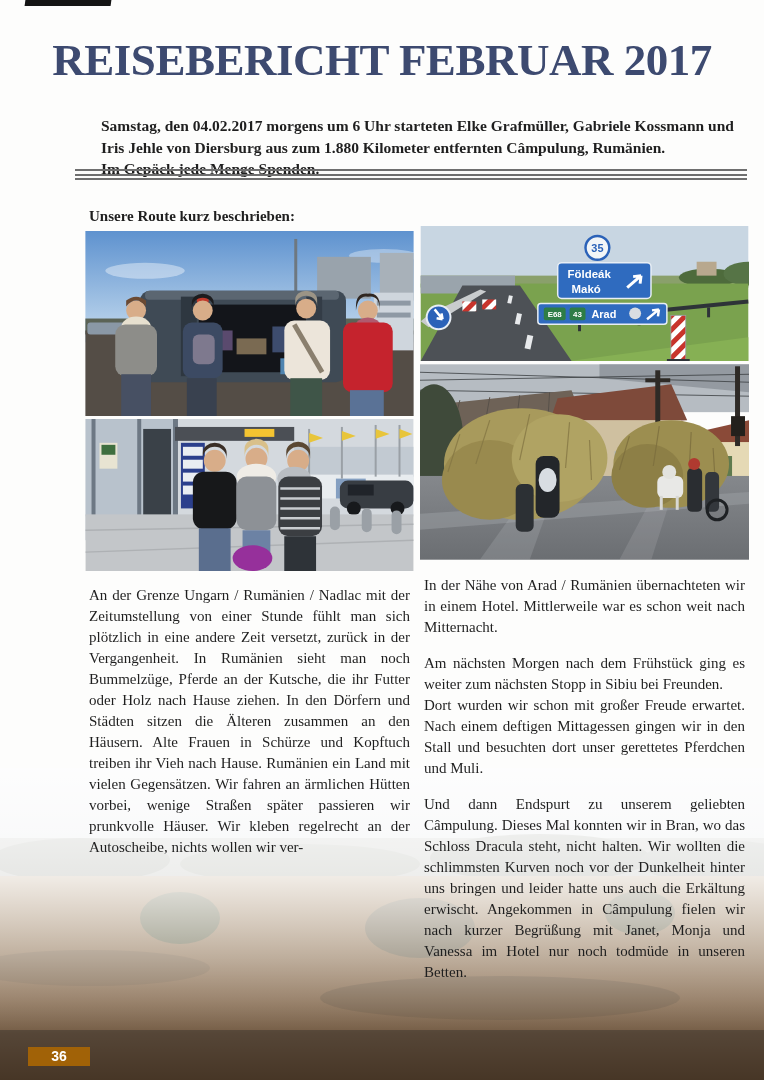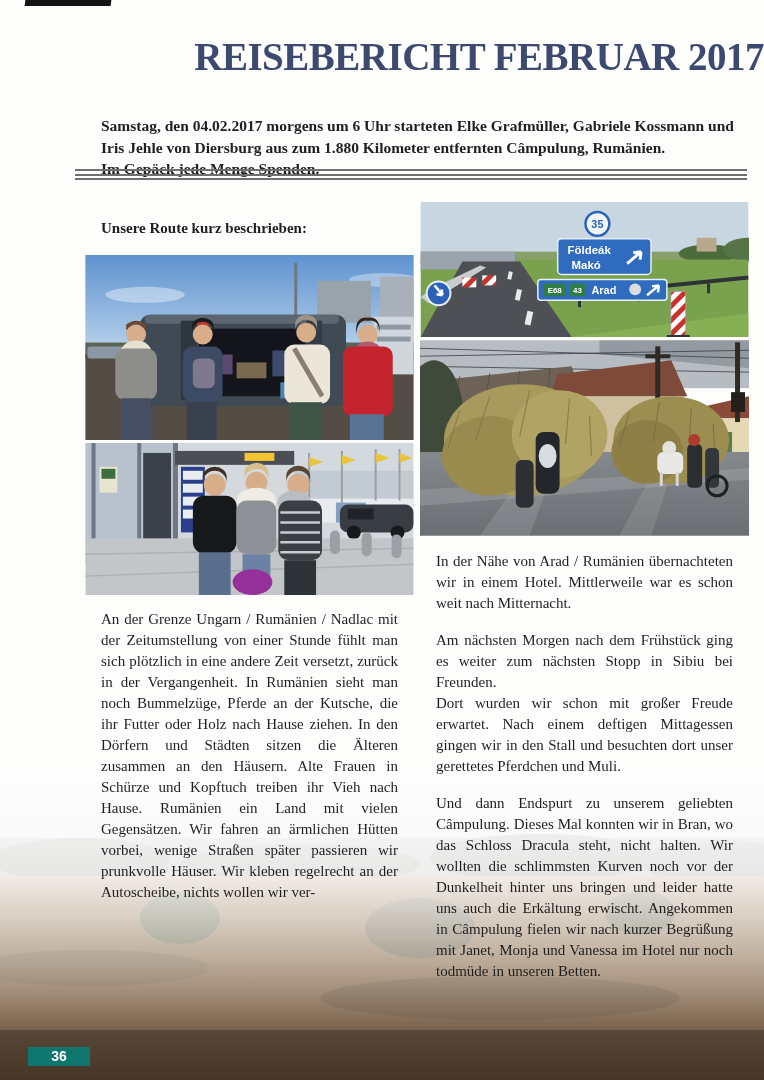--- a/index.html
+++ b/index.html
@@ -1,40 +1,40 @@
 <!DOCTYPE html>
 <html><head>
 <meta charset="utf-8">
 <style>
   html,body{margin:0;padding:0;background:#ffffff;}
   .page{position:relative;width:764px;height:1080px;background:#fdfdfc;overflow:hidden;
         font-family:"Liberation Serif", serif;color:#1f1f1f;}
   .scan-mark{position:absolute;left:25px;top:0;width:86px;height:6px;background:#141414;transform:skewX(-8deg);}
-  .title{position:absolute;left:0;top:34px;width:100%;margin:0;text-align:right;
-         font-size:39px;font-weight:bold;letter-spacing:-0.5px;color:#3d4a70;z-index:2;}
+  .title{position:absolute;left:0;top:34px;width:100%;margin:0;text-align:center;
+         font-size:45px;font-weight:bold;letter-spacing:-0.5px;color:#3d4a70;z-index:2;}
   .intro{position:absolute;left:85px;top:99px;width:658px;margin:16px;font-size:15.5px;font-weight:bold;
          line-height:21.5px;white-space:pre-line;z-index:2;}
   .divider{position:absolute;left:75px;top:169px;width:672px;height:11px;z-index:2;
            background:linear-gradient(#6f6f6f 0 2px,transparent 2px 4.5px,#6f6f6f 4.5px 6.5px,transparent 6.5px 9px,#6f6f6f 9px 11px);}
   .col{position:absolute;top:202px;width:329px;z-index:2;font-size:15px;line-height:21px;text-align:justify;}
   .col.left{left:85px;}
   .col.right{left:420px;}
-  .col p{margin:16px;}
+  .col p{margin:4px;}
   .bold{font-weight:bold;}
   .route{white-space:pre-line;}
   .mt{margin-top:14px !important;}
   .mt2{margin-top:15px !important;font-family:Liberation Serif, serif;}
   figure{margin:0;line-height:0;}
   .ph1{margin-top:4px;}
   .ph2{margin-top:3px;}
-  .ph3{margin-top:0;}
+  .ph3{margin-top:24px;}
   .ph4{margin-top:3px;}
   .bg-landscape{position:absolute;left:0;top:768px;width:764px;height:312px;z-index:1;line-height:0;}
   .page-number{position:absolute;left:28px;top:1047px;width:62px;height:19px;z-index:3;
-               background:#0f766e;color:#ffffff;font-family:"Liberation Sans",sans-serif;
+               background:#a16207;color:#ffffff;font-family:"Liberation Sans",sans-serif;
                font-size:14px;font-weight:bold;text-align:center;line-height:19px;}
   svg text{font-family:"Liberation Sans",sans-serif;}
 </style>
 </head>
 <body>
 
 <div class="page">
 
   <div class="scan-mark"></div>
 

